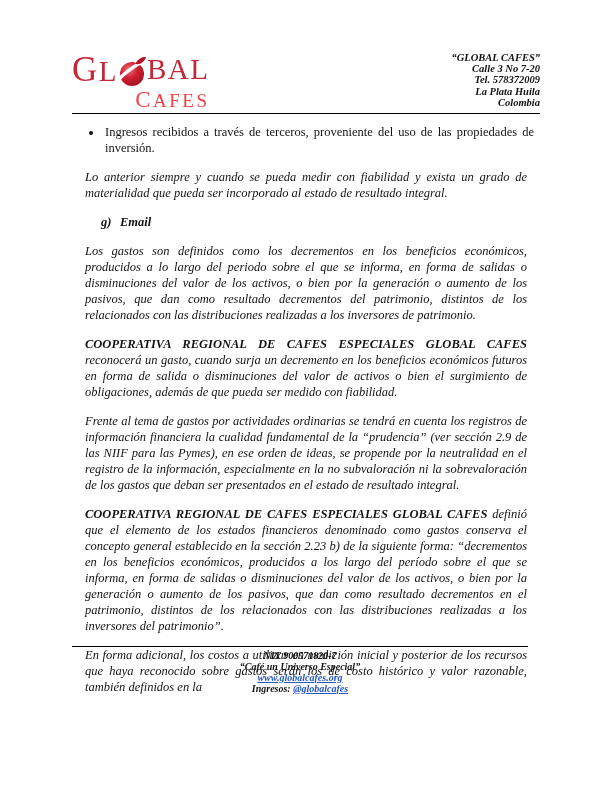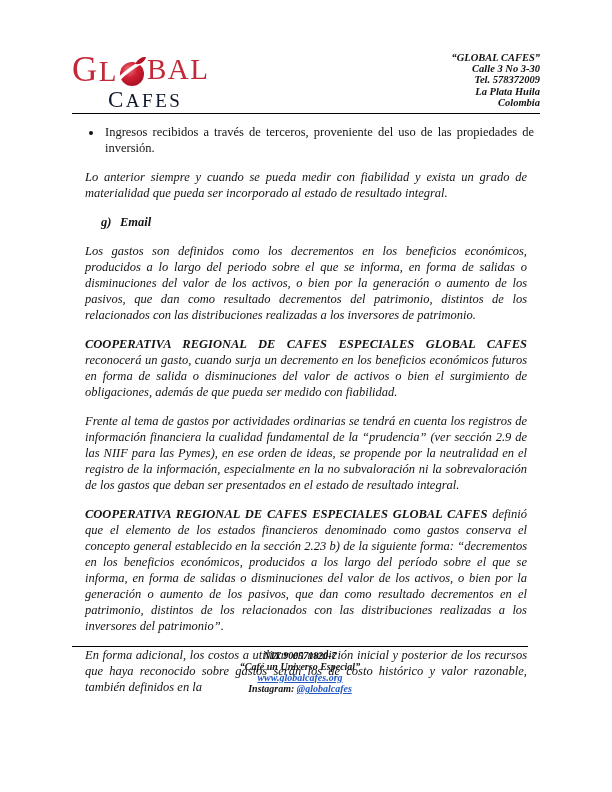--- a/index.html
+++ b/index.html
@@ -9,22 +9,22 @@
     margin:0 auto;
   }
   .content{padding:52px 72px 0 72px;}
 
   
   .header{display:flex;justify-content:space-between;align-items:flex-start;}
   .logo{line-height:1;}
   .logo-line1{display:flex;align-items:center;color:#c22a3a;font-weight:400;
     font-size:29px;letter-spacing:1.5px;}
   .logo-gl::first-letter{font-size:35px;}
-  .logo-cafes{display:block;color:#0f172a;font-size:19px;letter-spacing:2.5px;
-    margin:1px 0 0 36px;}
+  .logo-cafes{display:block;color:#ef4444;font-size:19px;letter-spacing:2.5px;
+    margin:1px 0 0 36px;text-align:right;}
   .logo-cafes::first-letter{font-size:23px;}
   .globe{margin:0 1px;position:relative;top:2px;}
   .addr{text-align:right;font-weight:bold;font-style:italic;
     font-size:10.5px;line-height:11.2px;white-space:nowrap;}
   .rule{border-top:1.7px solid #000;margin-top:2px;}
 
   
   .bodytext{font-size:12.5px;line-height:16px;}
   .bullets{margin:10px 6px 0 0;padding-left:31px;}
   .bullets li{text-align:justify;padding-left:2px;}
@@ -63,21 +63,21 @@
             <path d="M0 22 C 8 13.5, 17 8, 27 2.5" stroke="#ffffff" stroke-width="3.4" fill="none"></path>
             <path d="M16.5 6.5 C 19 1.5, 24 -0.5, 27 0 C 26 4, 22 7.5, 17.5 7.2 Z" fill="#b61226"></path>
           </svg>
           <span class="logo-bal">BAL</span>
         </span>
         <span class="logo-cafes">CAFES</span>
       </div>
 
       <div class="addr">
         <div>“GLOBAL CAFES”</div>
-        <div>Calle 3 No 3-30</div>
+        <div>Calle 3 No 7-20</div>
         <div>Tel. 578372009</div>
         <div>La Plata Huila</div>
         <div>Colombia</div>
       </div>
     </div>
 
     <div class="rule"></div>
 
     <div class="bodytext">
       <ul class="bullets">
@@ -99,16 +99,16 @@
       <p class="para mt4"><b class="lead"></b><span>En forma adicional, los costos a utilizar en medición inicial y posterior de los recursos que haya reconocido sobre gastos serán los de costo histórico y valor razonable, también definidos en la</span></p>
     </div>
   </div>
 
   <div class="footer">
     <div class="footer-rule"></div>
     <div class="footer-text">
       <div>NIT 900571820-7</div>
       <div>“Café un Universo Especial”</div>
       <div><a class="link">www.globalcafes.org</a></div>
-      <div><span>Instagram: </span><a class="link">@globalcafes</a></div>
+      <div><span>Ingresos: </span><a class="link">@globalcafes</a></div>
     </div>
   </div>
 </div>
 
 </body></html>

